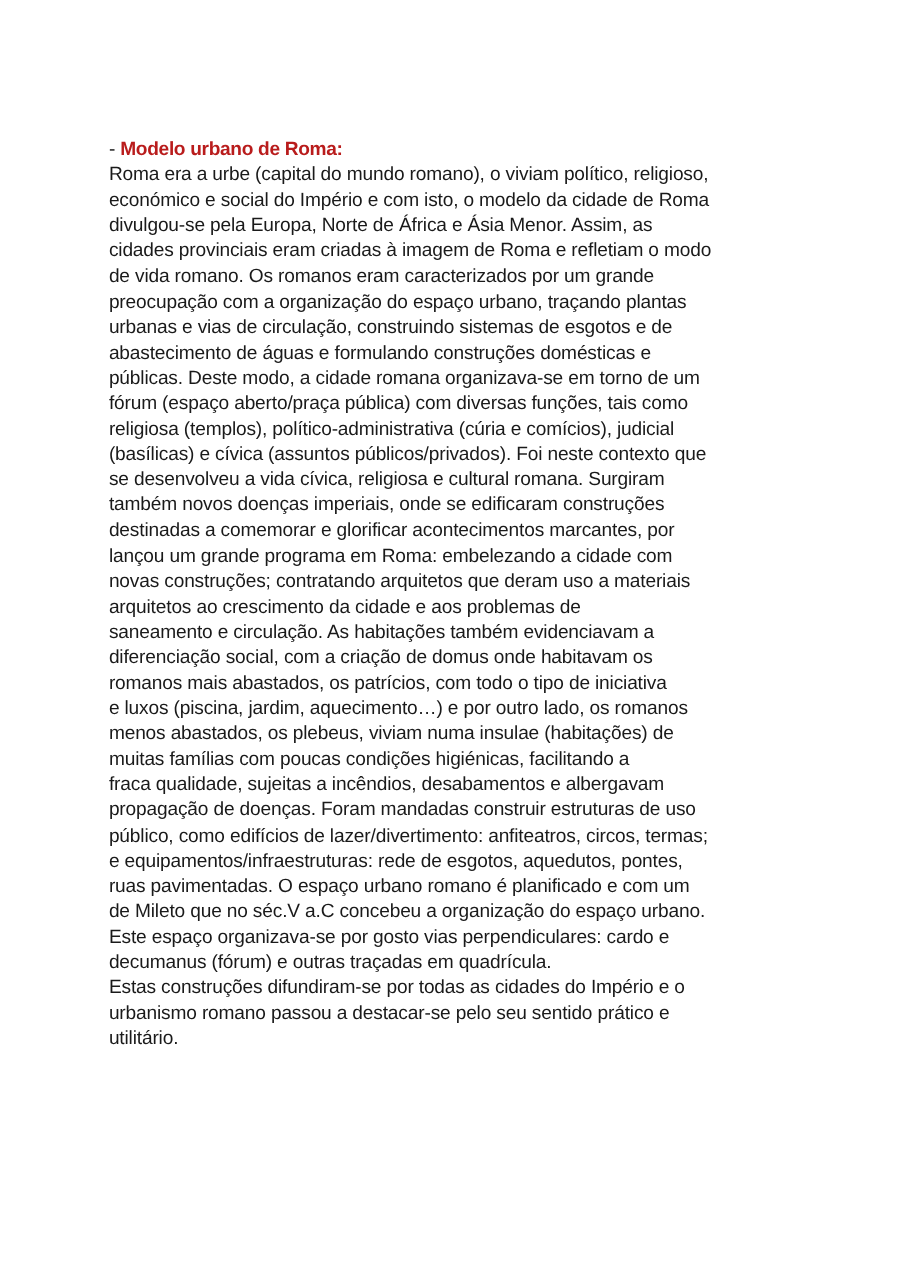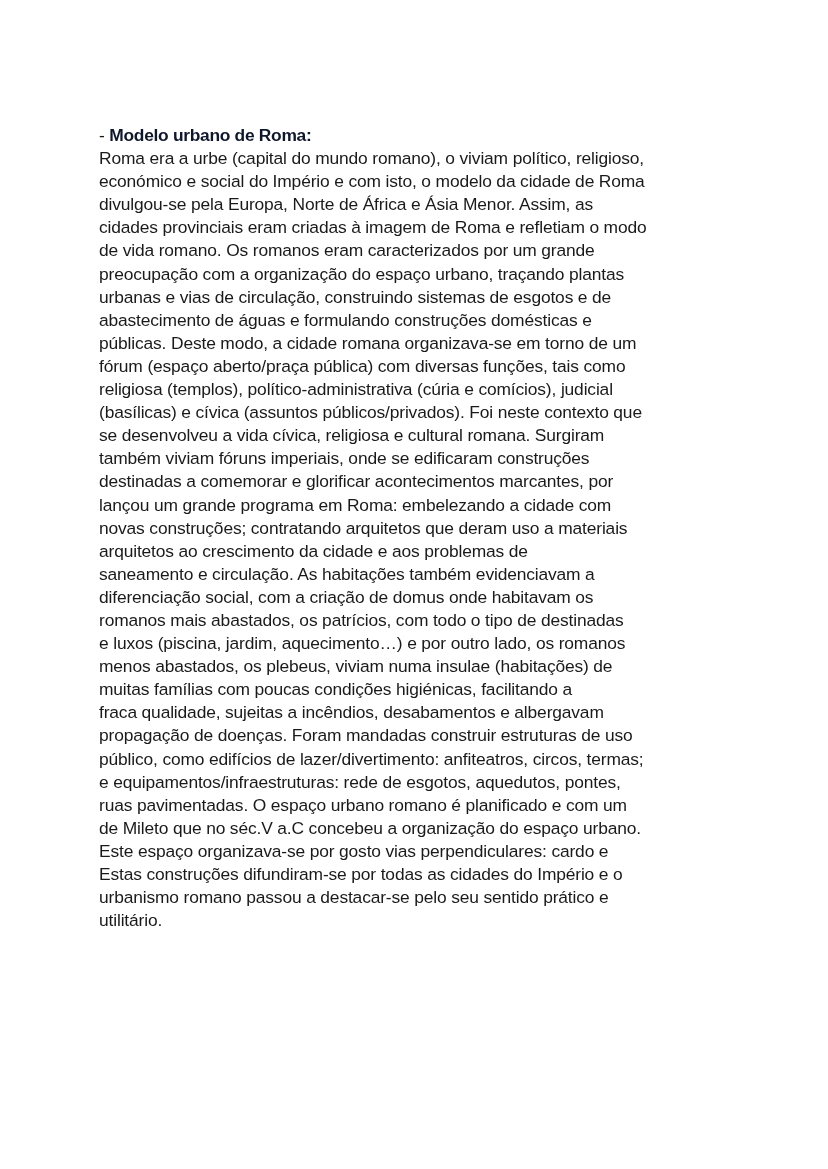--- a/index.html
+++ b/index.html
@@ -3,21 +3,21 @@
 <meta charset="utf-8">
 <style>
   html, body { margin: 0; padding: 0; background: #ffffff; }
   body { width: 828px; height: 1169px; position: relative; overflow: hidden; }
   .page {
     position: absolute; left: 99px; top: 124px; width: 660px;
     font-family: "Liberation Sans", "DejaVu Sans", sans-serif;
     font-size: 17.4px; line-height: 23.1px; color: #1a1a1a;
     letter-spacing: -0.15px;
   }
-  .heading { font-weight: bold; color: #0f172a; letter-spacing: -0.3px; }
+  .heading { font-weight: bold; color: #b91c1c; letter-spacing: -0.3px; }
   .line { white-space: nowrap; display: block; }
 </style>
 </head>
 <body>
 
 <div class="page">
   <div class="line">
     <span>- </span><span class="heading">Modelo urbano de Roma:</span>
   </div>
   <div id="body-lines">
@@ -27,35 +27,36 @@
       <span class="line">cidades provinciais eram criadas à imagem de Roma e refletiam o modo</span>
       <span class="line">de vida romano. Os romanos eram caracterizados por um grande</span>
       <span class="line">preocupação com a organização do espaço urbano, traçando plantas</span>
       <span class="line">urbanas e vias de circulação, construindo sistemas de esgotos e de</span>
       <span class="line">abastecimento de águas e formulando construções domésticas e</span>
       <span class="line">públicas. Deste modo, a cidade romana organizava-se em torno de um</span>
       <span class="line">fórum (espaço aberto/praça pública) com diversas funções, tais como</span>
       <span class="line">religiosa (templos), político-administrativa (cúria e comícios), judicial</span>
       <span class="line">(basílicas) e cívica (assuntos públicos/privados). Foi neste contexto que</span>
       <span class="line">se desenvolveu a vida cívica, religiosa e cultural romana. Surgiram</span>
-      <span class="line">também viviam fóruns imperiais, onde se edificaram construções</span>
+      <span class="line">também novos doenças imperiais, onde se edificaram construções</span>
       <span class="line">destinadas a comemorar e glorificar acontecimentos marcantes, por</span>
       <span class="line">lançou um grande programa em Roma: embelezando a cidade com</span>
       <span class="line">novas construções; contratando arquitetos que deram uso a materiais</span>
       <span class="line">arquitetos ao crescimento da cidade e aos problemas de</span>
       <span class="line">saneamento e circulação. As habitações também evidenciavam a</span>
       <span class="line">diferenciação social, com a criação de domus onde habitavam os</span>
-      <span class="line">romanos mais abastados, os patrícios, com todo o tipo de destinadas</span>
+      <span class="line">romanos mais abastados, os patrícios, com todo o tipo de iniciativa</span>
       <span class="line">e luxos (piscina, jardim, aquecimento…) e por outro lado, os romanos</span>
       <span class="line">menos abastados, os plebeus, viviam numa insulae (habitações) de</span>
       <span class="line">muitas famílias com poucas condições higiénicas, facilitando a</span>
       <span class="line">fraca qualidade, sujeitas a incêndios, desabamentos e albergavam</span>
       <span class="line">propagação de doenças. Foram mandadas construir estruturas de uso</span>
       <span class="line">público, como edifícios de lazer/divertimento: anfiteatros, circos, termas;</span>
       <span class="line">e equipamentos/infraestruturas: rede de esgotos, aquedutos, pontes,</span>
       <span class="line">ruas pavimentadas. O espaço urbano romano é planificado e com um</span>
       <span class="line">de Mileto que no séc.V a.C concebeu a organização do espaço urbano.</span>
       <span class="line">Este espaço organizava-se por gosto vias perpendiculares: cardo e</span>
+      <span class="line">decumanus (fórum) e outras traçadas em quadrícula.</span>
       <span class="line">Estas construções difundiram-se por todas as cidades do Império e o</span>
       <span class="line">urbanismo romano passou a destacar-se pelo seu sentido prático e</span>
       <span class="line">utilitário.</span>
     </div>
 </div>
 
 </body></html>

